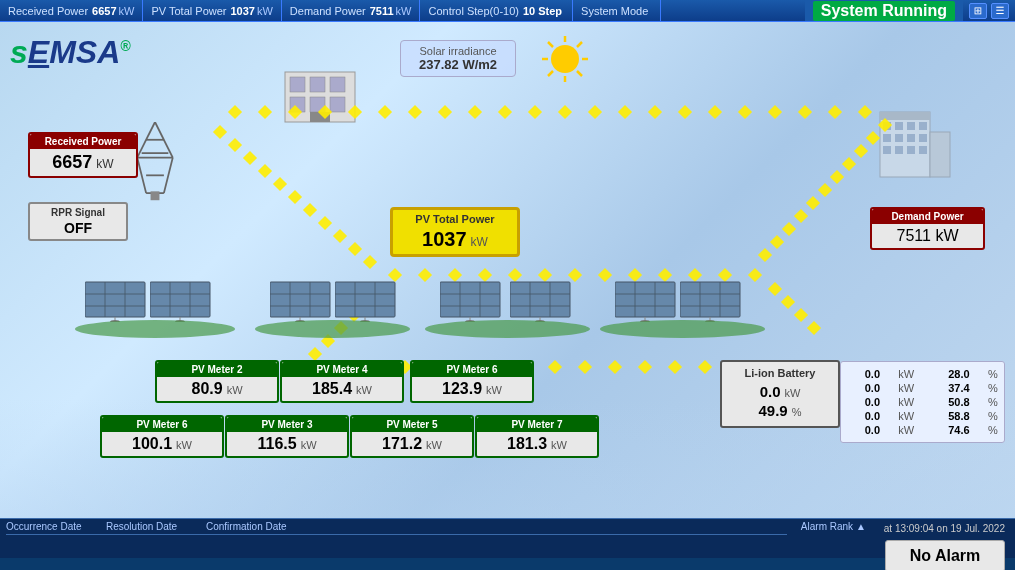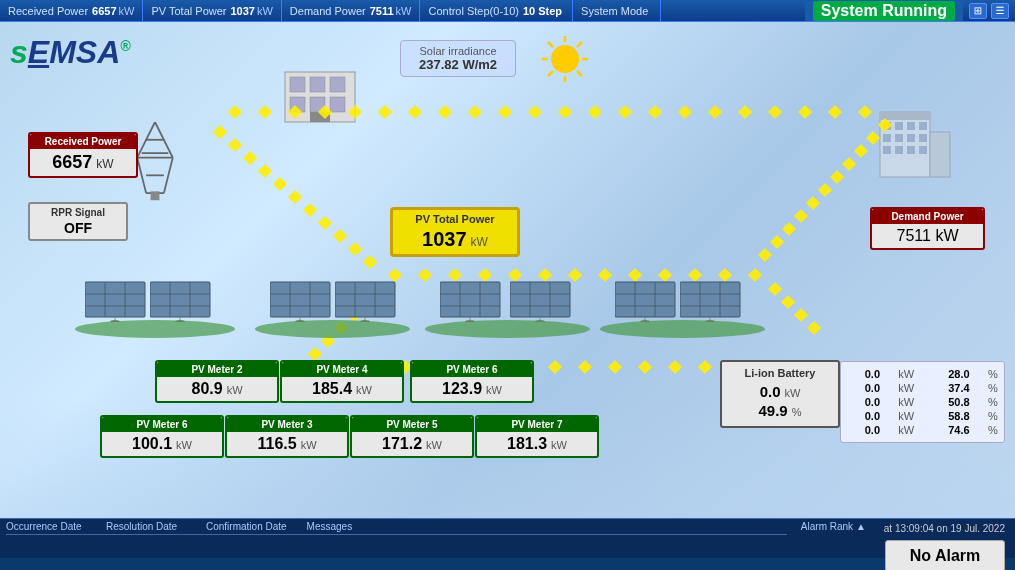--- a/index.html
+++ b/index.html
@@ -627,21 +627,20 @@
   </div>
 
 </div>
 
 <div class="bottom-bar">
   <div class="alarm-table">
     <div class="alarm-table-header">
       <span>Occurrence Date</span>
       <span>Resolution Date</span>
       <span>Confirmation Date</span>
-      <span class="msgs">Messages</span>
     </div>
   </div>
   <div class="alarm-rank">
     <span>Alarm Rank</span>
     <span> ▲</span>
   </div>
   <div style="display:flex;flex-direction:column;align-items:flex-end;padding:2px 4px;">
     <div class="timestamp">at 13:09:04 on 19 Jul. 2022</div>
     <div class="no-alarm-box">No Alarm</div>
   </div>

